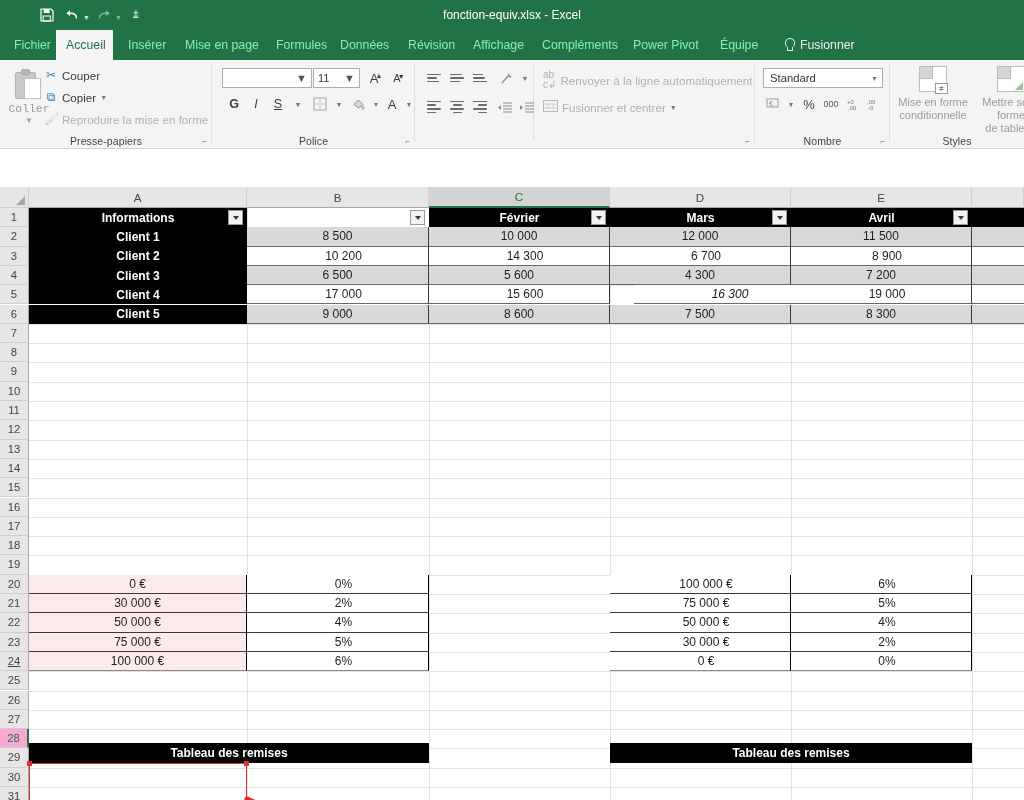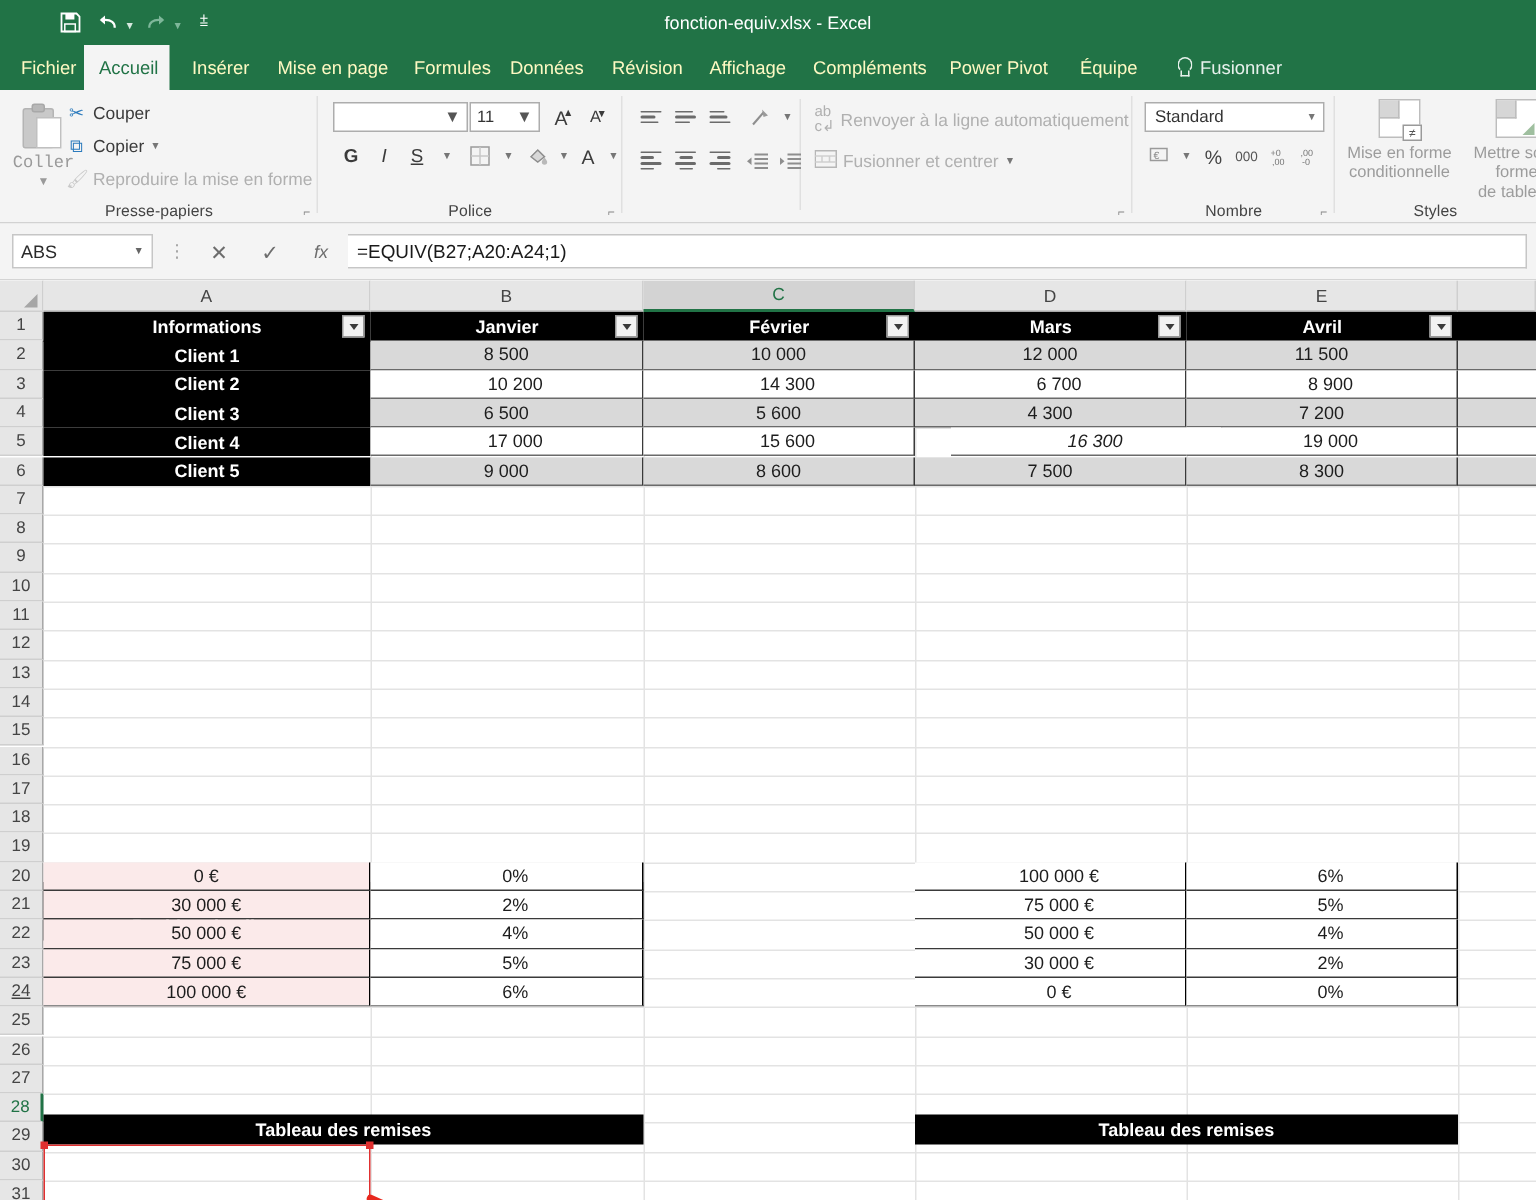--- a/index.html
+++ b/index.html
@@ -28,21 +28,21 @@
     line-height: 30px; text-align: center; font-size: 12px; color: #ffffff;
   }
 
   
   .tabstrip {
     position: absolute; left: 0; top: 30px; width: 1024px; height: 30px;
     background: #217346;
   }
   .tab {
     position: absolute; top: 0; height: 30px; line-height: 30px;
-    font-size: 12.3px; color: #fef9c3; padding: 0 10px; white-space: nowrap;
+    font-size: 12.3px; color: #86efac; padding: 0 10px; white-space: nowrap;
   }
   .tab.active { background: #f4f4f4; color: #217346; }
   .search-tab { display: flex; align-items: center; gap: 5px; color: #e7f1ec; }
   .bulb { width: 11px; height: 14px; position: relative; display:inline-block; }
   .bulb::before {
     content: ""; position: absolute; left: 1px; top: 0px; width: 8px; height: 8px;
     border: 1.3px solid #e7f1ec; border-radius: 50% 50% 45% 45%; border-bottom-color: transparent;
   }
   .bulb::after {
     content: ""; position: absolute; left: 3.2px; top: 8.5px; width: 4px; height: 3px;
@@ -182,21 +182,21 @@
     position: absolute; top: 0; height: 21px; background: #e6e6e6;
     border-right: 1px solid #cfcfcf; border-bottom: 1px solid #a8a8a8;
     font-size: 11.6px; color: #444; text-align: center; line-height: 21px;
   }
   .colhead.sel { background: #d3d3d3; border-bottom: 2px solid #217346; color: #217346; line-height: 20px; }
   .rowhead {
     position: absolute; left: 0; width: 29px; background: #e6e6e6;
     border-right: 1px solid #a8a8a8; border-bottom: 1px solid #cfcfcf;
     font-size: 11.3px; color: #444; text-align: center;
   }
-  .rowhead.sel { background: #e5e5e5; border-right: 2px solid #217346; color: #217346; }
+  .rowhead.sel { background: #f9a8d4; border-right: 2px solid #217346; color: #217346; }
   .gline-v { position: absolute; width: 1px; background: #e3e3e3; }
   .gline-h { position: absolute; height: 1px; background: #e3e3e3; }
 
   .cell {
     position: absolute; font-size: 12px; color: #1d1d1d;
     display: flex; align-items: center; white-space: nowrap; overflow: hidden;
   }
   .cell.c { justify-content: center; }
   .cell.r { justify-content: flex-end; padding-right: 4px; }
   .hdr-black { background: #000000; color: #ffffff; font-weight: bold; font-size: 12px; }
@@ -459,31 +459,20 @@
         <span class="style-ico">
             <span class="tri"></span>
           </span>
         <span style="white-space:pre-line;">Mettre sous forme
 de tableau</span>
       </div>
       <div class="grp-label">Styles</div>
     </div>
   </div>
 
-  <div class="fbar">
-    <div class="namebox">
-      <span>ABS</span>
-      <span class="cv">▼</span>
-    </div>
-    <div class="fb-dots">⋮</div>
-    <div class="fb-btn" style="left:132px;">✕</div>
-    <div class="fb-btn" style="left:166px;">✓</div>
-    <div class="fb-btn" style="left:200px;font-style:italic;font-size:12px;">fx</div>
-    <div class="fb-input">=EQUIV(B27;A20:A24;1)</div>
-  </div>
 
   <div class="grid-wrap">
 
     <div class="corner"></div>
 
     <div class="colhead" style="left:29px;width:218px;">A</div>
     <div class="colhead" style="left:247px;width:182px;">B</div>
     <div class="colhead sel" style="left:429px;width:181px;">C</div>
     <div class="colhead" style="left:610px;width:181px;">D</div>
     <div class="colhead" style="left:791px;width:181px;">E</div>
@@ -554,21 +543,20 @@
         <div class="gline-h" style="left: 29px; width: 995px; top: 484.2px;"></div>
         <div class="gline-h" style="left: 29px; width: 995px; top: 503.5px;"></div>
         <div class="gline-h" style="left: 29px; width: 995px; top: 522.8px;"></div>
         <div class="gline-h" style="left: 29px; width: 995px; top: 542.1px;"></div>
         <div class="gline-h" style="left: 29px; width: 995px; top: 561.4px;"></div>
         <div class="gline-h" style="left: 29px; width: 995px; top: 580.7px;"></div>
         <div class="gline-h" style="left: 29px; width: 995px; top: 600px;"></div>
       </div>
 
     <div class="cell c hdr-black" style="left:29px;top:21px;width:218px;height:20px;">Informations</div>
-    <div class="cell c hdr-black" style="left:247px;top:21px;width:182px;height:20px;">Janvier</div>
     <div class="cell c hdr-black" style="left:429px;top:21px;width:181px;height:20px;">Février</div>
     <div class="cell c hdr-black" style="left:610px;top:21px;width:181px;height:20px;">Mars</div>
     <div class="cell c hdr-black" style="left:791px;top:21px;width:181px;height:20px;">Avril</div>
     <div class="cell hdr-black" style="left:972px;top:21px;width:52px;height:20px;"></div>
 
     <div class="filter-btn" style="left:228px;top:23px;"></div>
     <div class="filter-btn" style="left:410px;top:23px;"></div>
     <div class="filter-btn" style="left:591px;top:23px;"></div>
     <div class="filter-btn" style="left:772px;top:23px;"></div>
     <div class="filter-btn" style="left:953px;top:23px;"></div>

